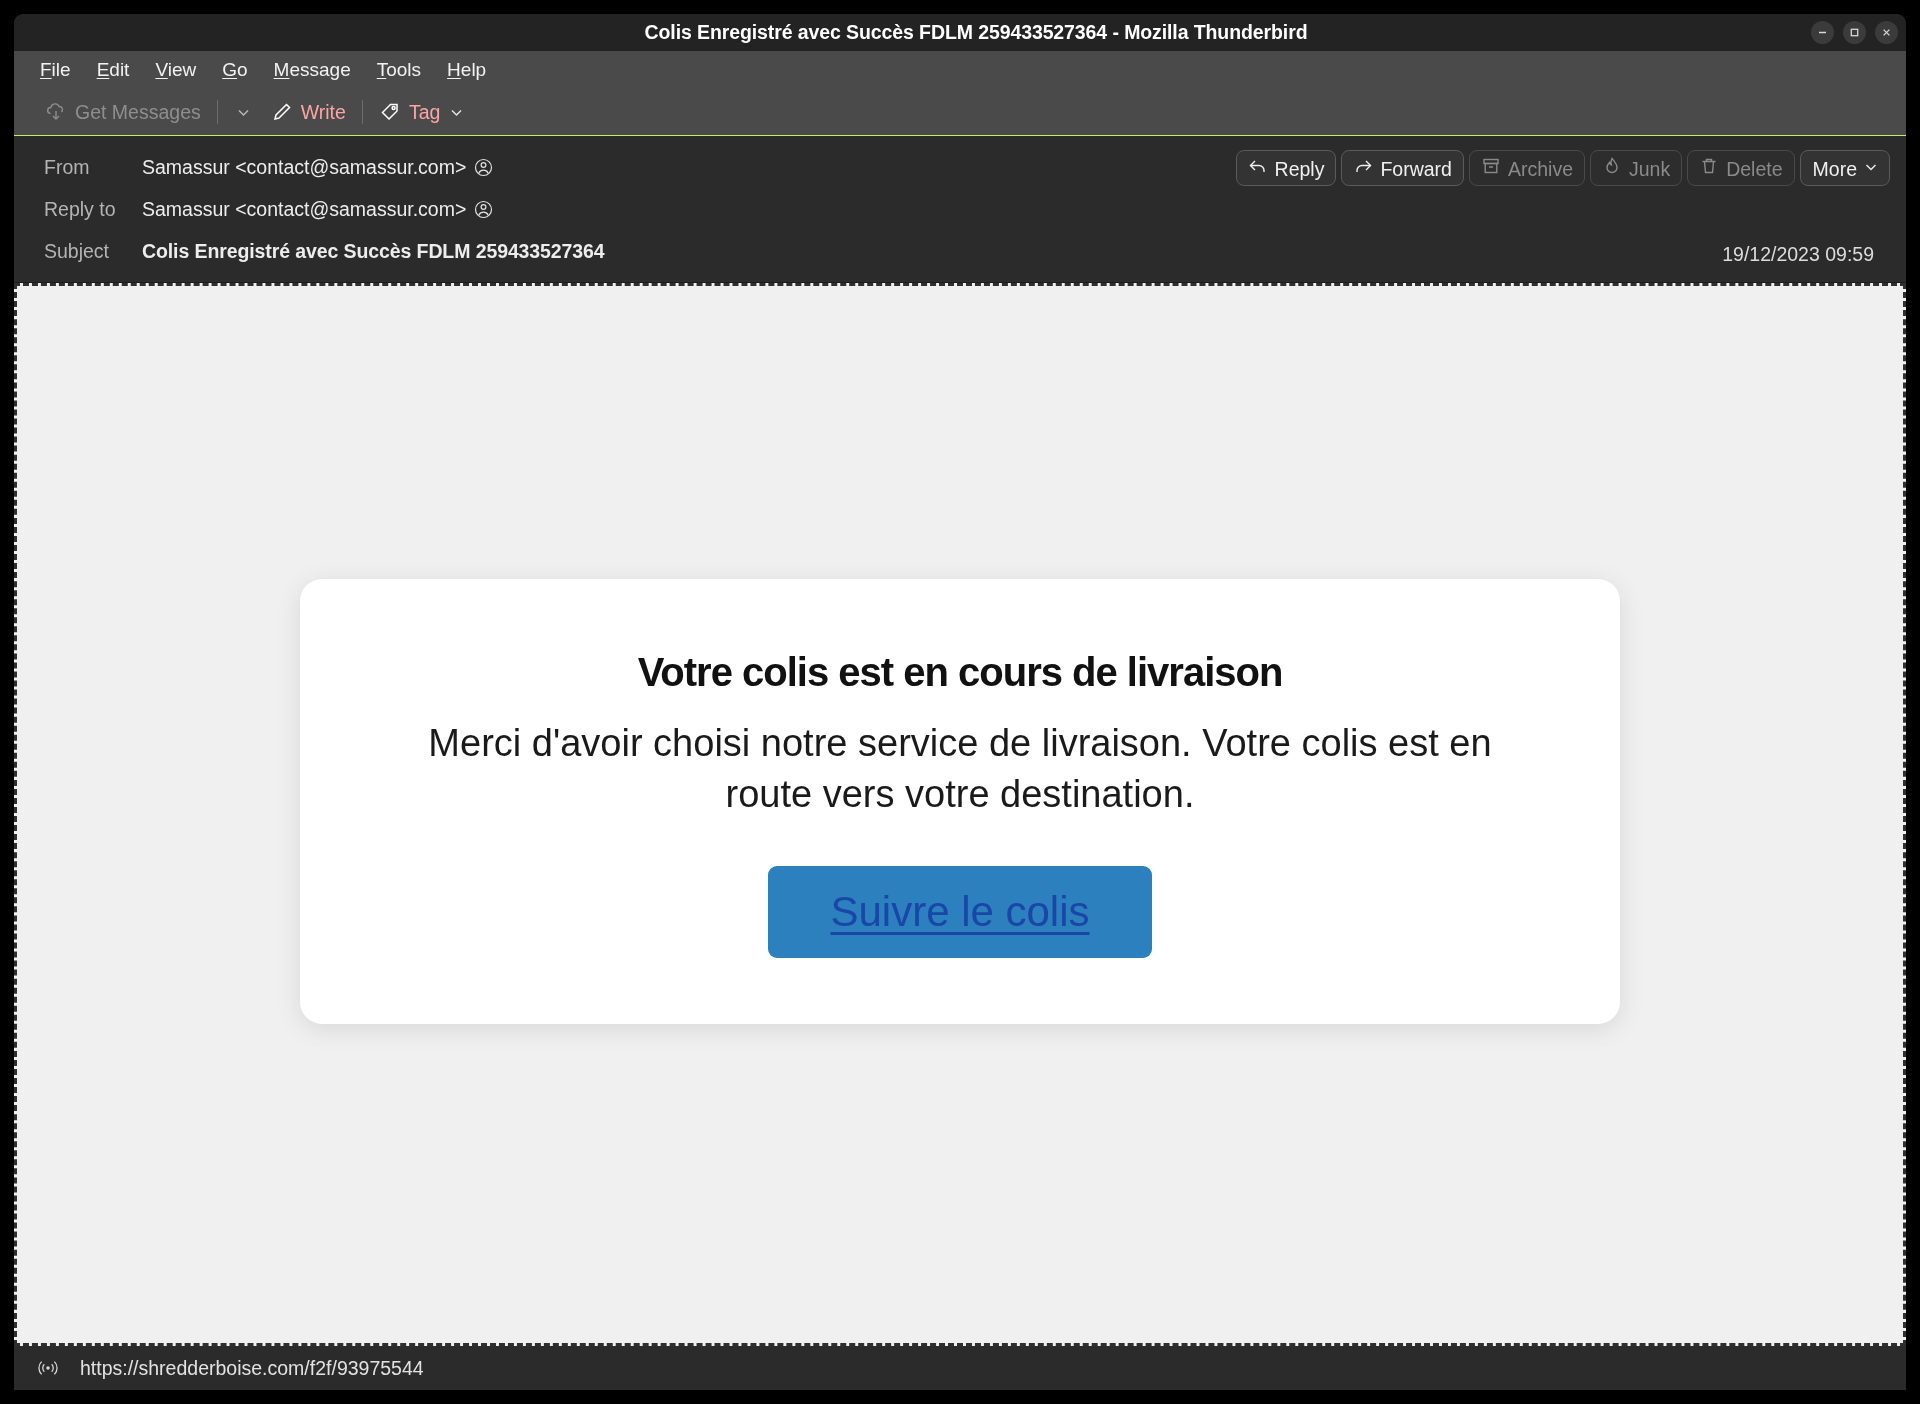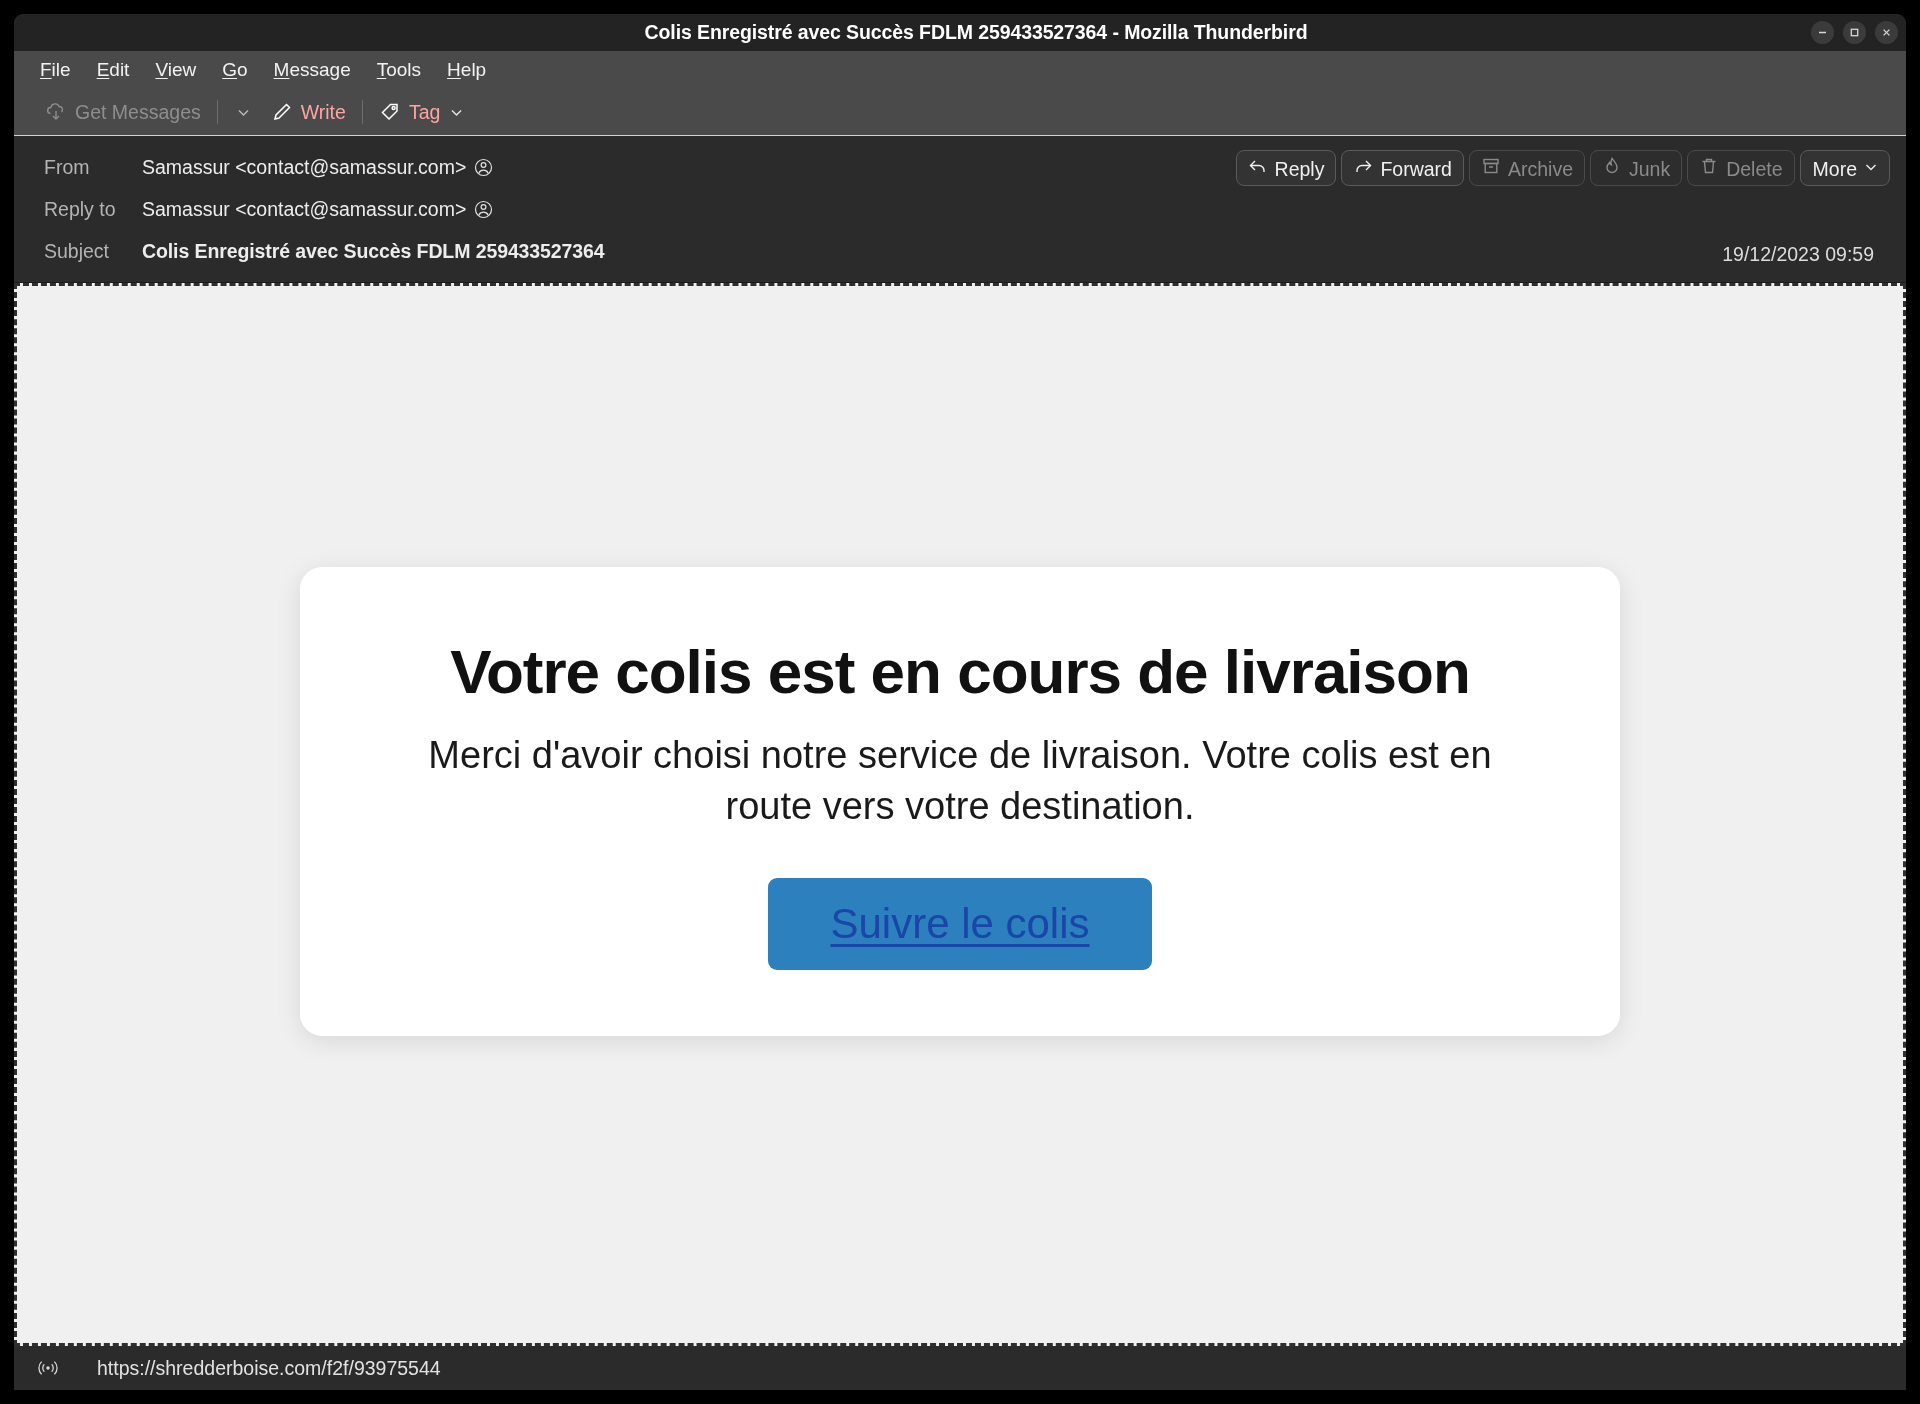--- a/index.html
+++ b/index.html
@@ -216,21 +216,21 @@
   .card {
     width: 1320px;
     background: #ffffff;
     border-radius: 22px;
     box-shadow: 0 5px 26px rgba(0,0,0,0.10);
     padding: 72px 70px 66px 70px;
     text-align: center;
     margin-top: -26px;
   }
   .card h1 {
-    font-size: 62px;
+    font-size: 40px;
     font-weight: bold;
     color: #111111;
     line-height: 1.08;
     letter-spacing: -1px;
     margin-bottom: 24px;
   }
   .card p {
     font-size: 38px;
     color: #1a1a1a;
     line-height: 1.35;
@@ -253,21 +253,21 @@
   }
 
   
   .statusbar {
     height: 44px;
     min-height: 44px;
     background: #2b2b2b;
     display: flex;
     align-items: center;
     padding-left: 22px;
-    gap: 37px;
+    gap: 20px;
   }
   .status-url {
     color: #e2e2e2;
     font-size: 19.5px;
     white-space: nowrap;
   }
   .status-icon { display: flex; align-items: center; }
 </style>
 </head>
 <body>

